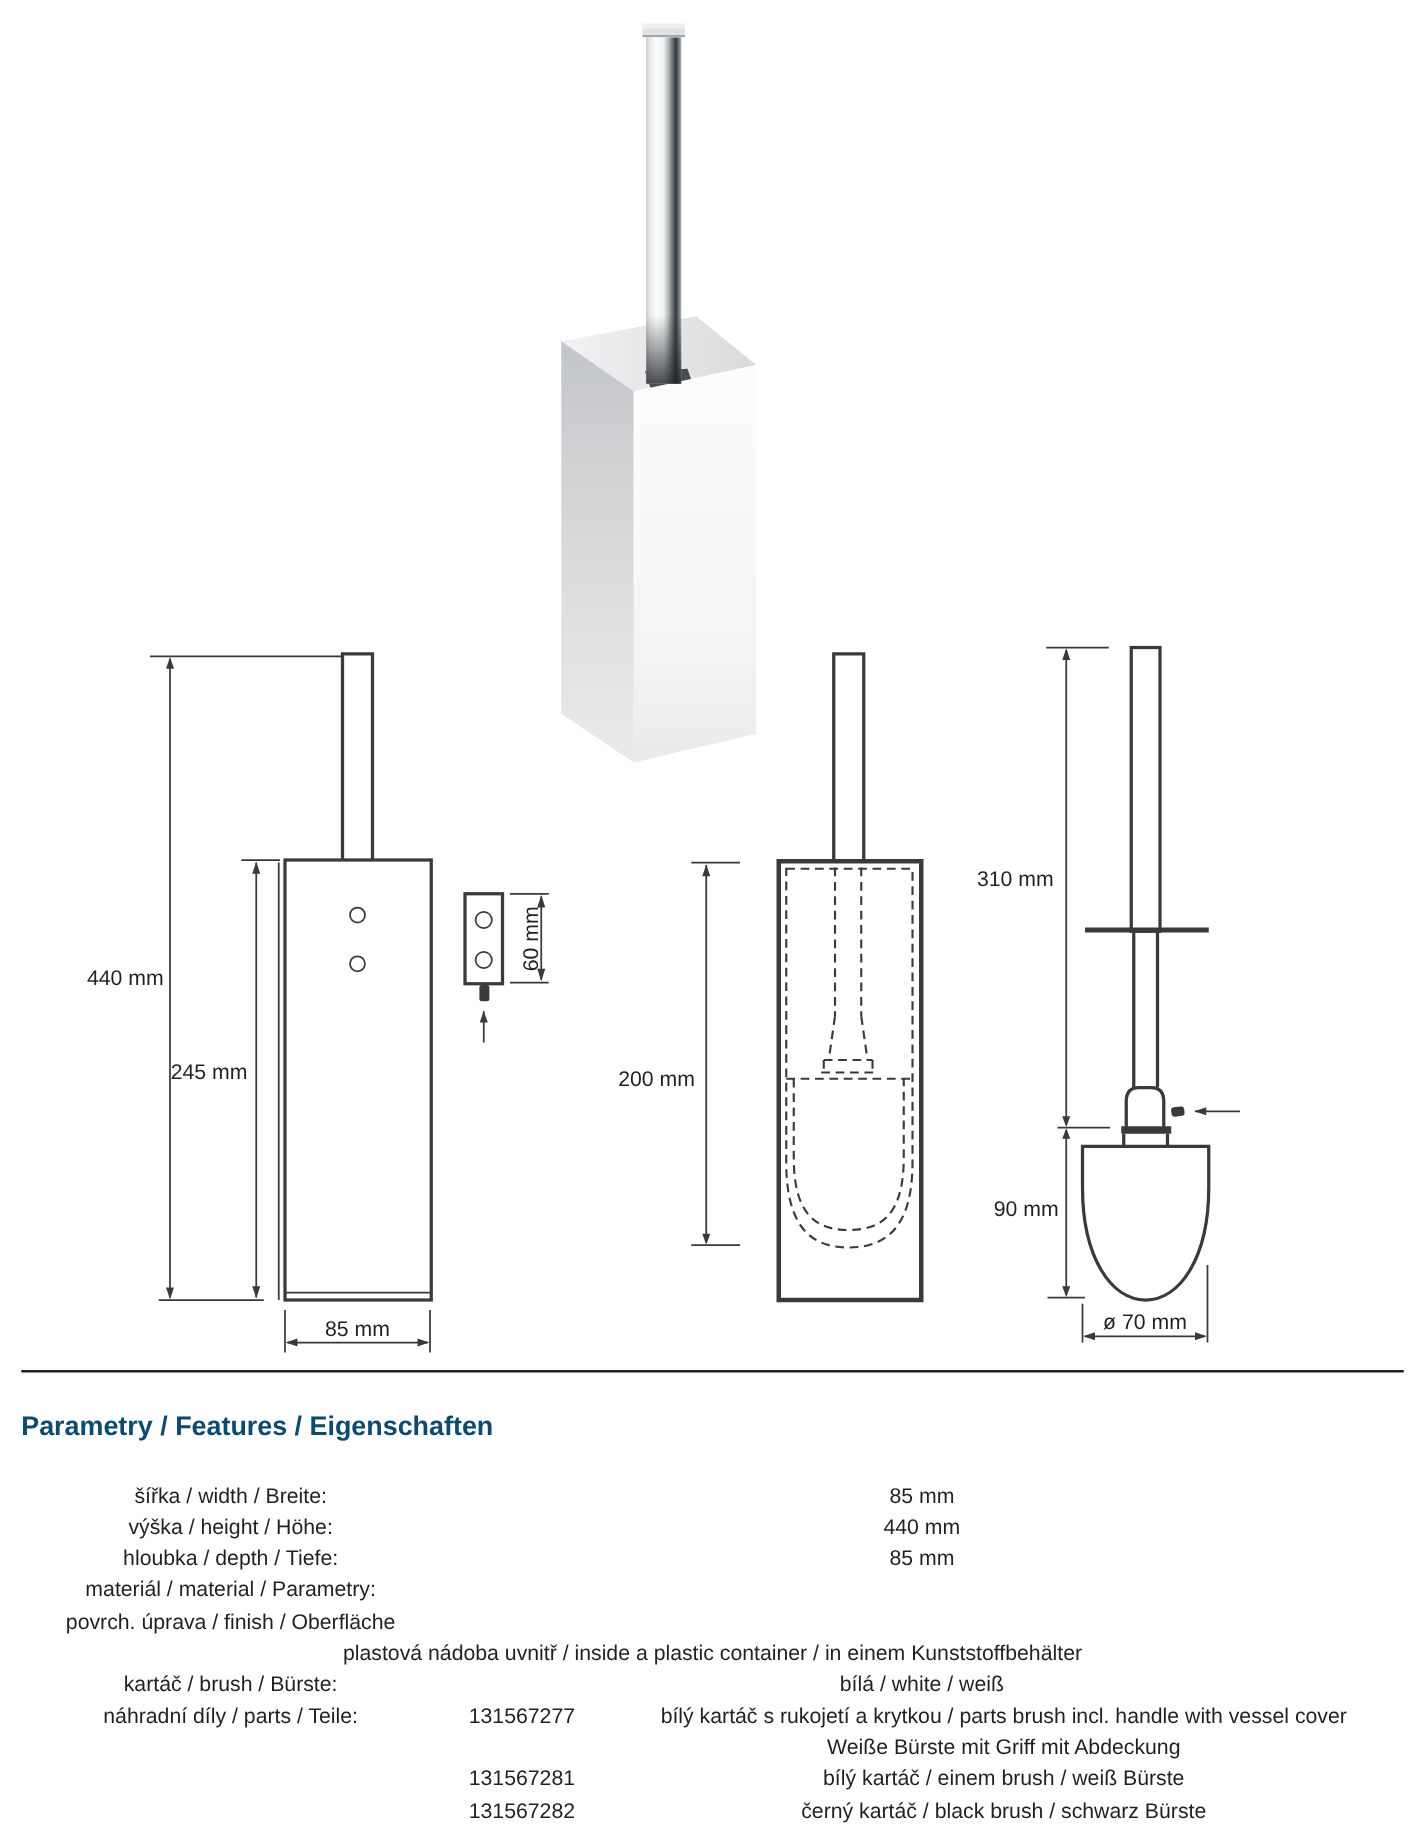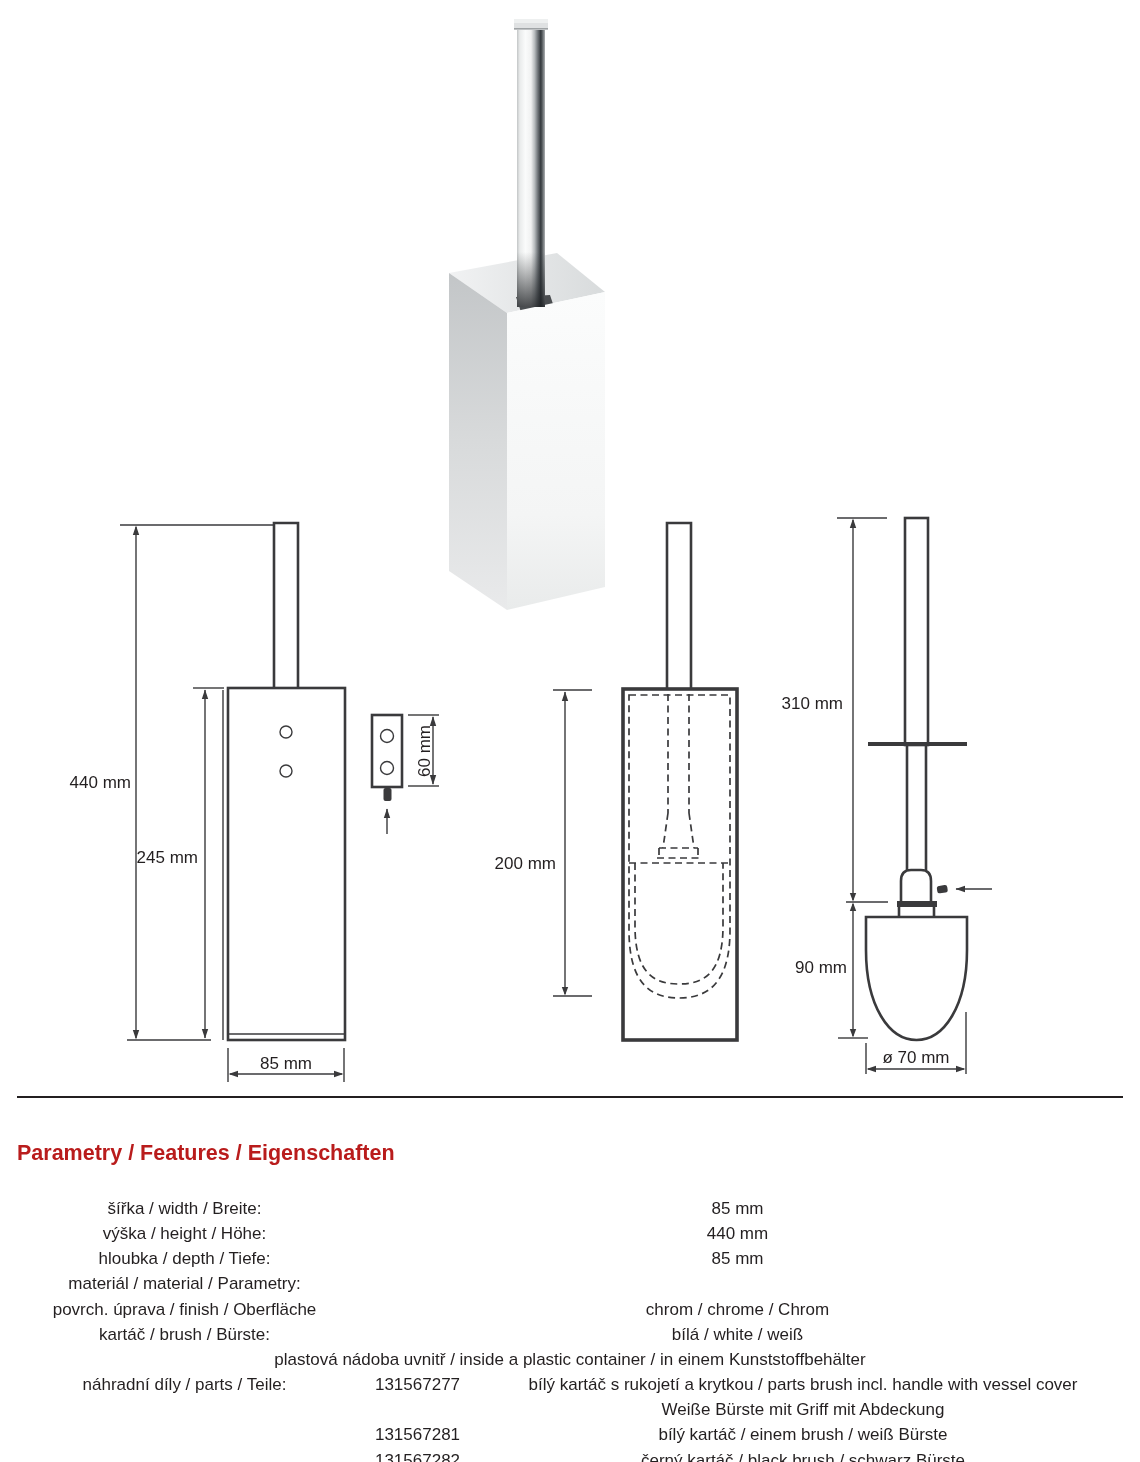--- a/index.html
+++ b/index.html
@@ -10,21 +10,21 @@
   .art{position:absolute;left:0;top:0;}
   .ol{fill:none;stroke:#3a3a3c;stroke-width:2.6px;}
   .ol2{fill:none;stroke:#3a3a3c;stroke-width:3.6px;}
   .dim{fill:none;stroke:#3a3a3c;stroke-width:1.4px;}
   .dash{fill:none;stroke:#3a3a3c;stroke-width:1.7px;stroke-dasharray:7 4.5;}
   .arr{fill:#3a3a3c;stroke:none;}
   .dimtext{font-family:"Liberation Sans",sans-serif;font-size:17px;fill:#231f20;}
 
   .specs{position:absolute;left:17px;top:1096px;width:1106px;}
   .rule{height:2px;background:#231f20;}
-  .specs h2{margin:44px 0 0 0;font-size:21.5px;line-height:22px;font-weight:bold;color:#b91c1c;}
+  .specs h2{margin:32px 0 0 0;font-size:21.5px;line-height:22px;font-weight:bold;color:#0c4a6e;}
   .spec-table{margin-top:32px;text-align:center;}
   .row{display:grid;grid-template-columns:335px 131px auto;font-size:17px;line-height:25.15px;}
   .row .val{grid-column:2/4;}
   .row .noteline{grid-column:1/4;}
   .lab,.val,.code,.desc{white-space:nowrap;}
 </style>
 </head>
 <body>
 
 <div class="page">
@@ -204,28 +204,27 @@
       </div>
       <div class="row">
         <span class="lab">hloubka / depth / Tiefe:</span>
         <span class="val">85 mm</span>
       </div>
       <div class="row">
         <span class="lab">materiál / material / Parametry:</span>
       </div>
       <div class="row">
         <span class="lab">povrch. úprava / finish / Oberfläche</span>
-        <span class="val">chrom / chrome / Chrom</span>
+      </div>
+      <div class="row">
+        <span class="noteline">plastová nádoba uvnitř / inside a plastic container / in einem Kunststoffbehälter</span>
       </div>
       <div class="row">
         <span class="lab">kartáč / brush / Bürste:</span>
         <span class="val">bílá / white / weiß</span>
-      </div>
-      <div class="row">
-        <span class="noteline">plastová nádoba uvnitř / inside a plastic container / in einem Kunststoffbehälter</span>
       </div>
       <div class="row">
         <span class="lab">náhradní díly / parts / Teile:</span>
         <span class="code">131567277</span>
         <span class="desc">bílý kartáč s rukojetí a krytkou / parts brush incl. handle with vessel cover</span>
       </div>
       <div class="row">
         <span class="lab"></span>
         <span class="code"></span>
         <span class="desc">Weiße Bürste mit Griff mit Abdeckung</span>

